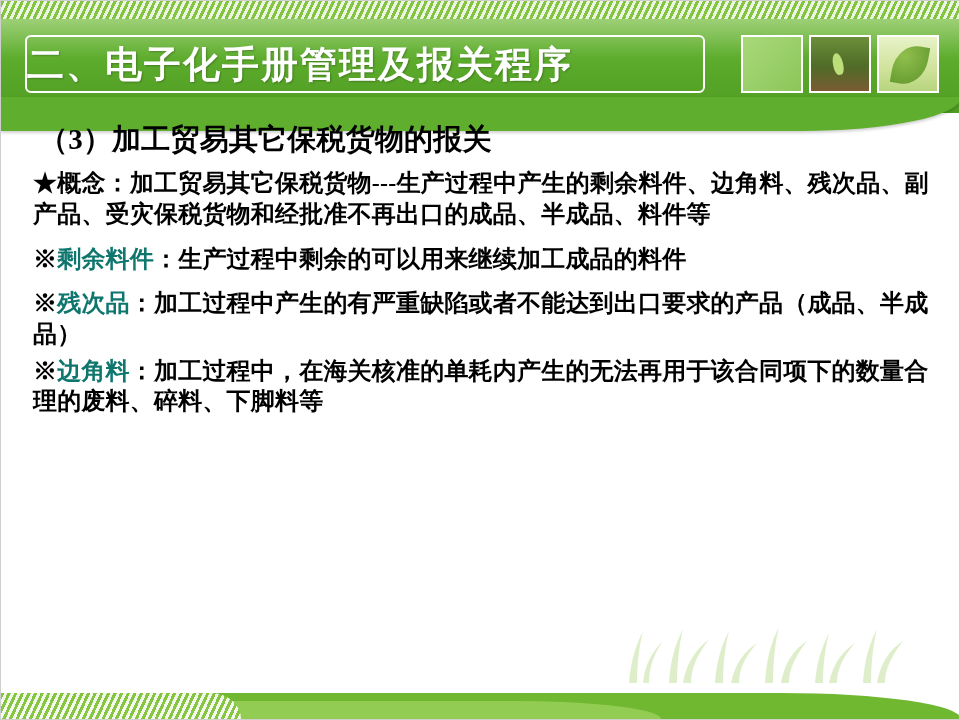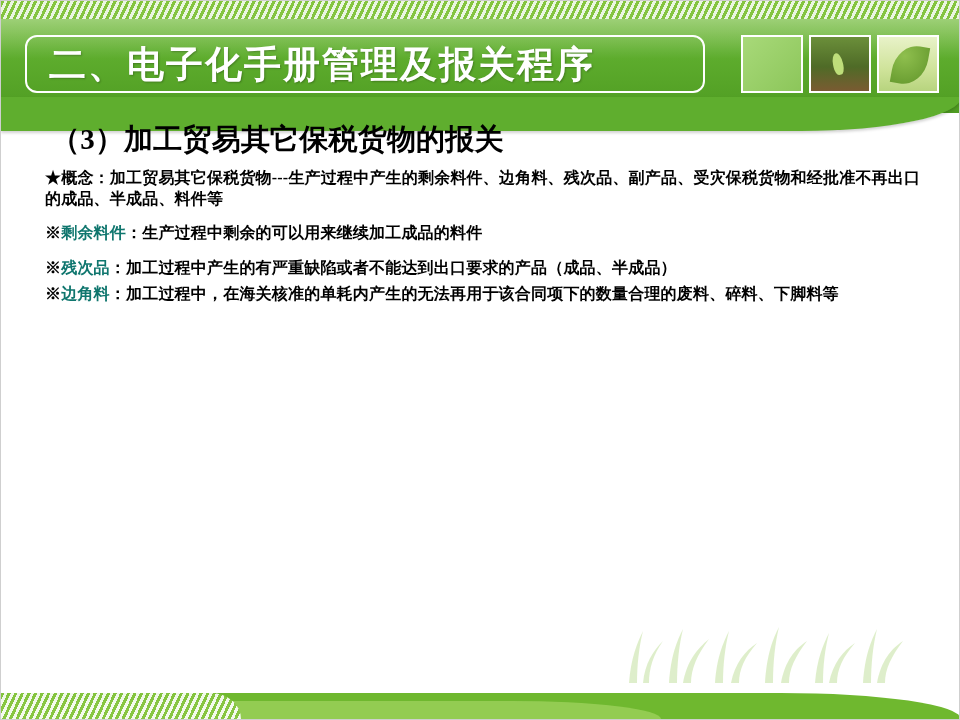--- a/index.html
+++ b/index.html
@@ -75,25 +75,25 @@
     opacity: 0.55;
   }
 
   .title-box {
     position: absolute;
     left: 24px;
     top: 34px;
     width: 680px;
     height: 58px;
     border: 2px solid #ffffff;
-    border-radius: 12px;
+    border-radius: 6px;
     box-sizing: border-box;
     display: flex;
     align-items: center;
-    padding-left: 22px;
+    padding-left: 0;
   }
   .title-text {
     color: #ffffff;
     font-size: 37px;
     font-weight: bold;
     letter-spacing: 2px;
     line-height: 1;
     white-space: nowrap;
     text-shadow: 1px 1px 2px rgba(0,0,0,0.25);
   }
@@ -143,30 +143,30 @@
     top: 120px;
     width: 960px;
     padding: 0 26px 0 30px;
     box-sizing: border-box;
   }
   .line {
     color: #000000;
     font-family: "Liberation Serif", serif;
     font-weight: bold;
     line-height: 1.28;
-    margin: 0 0 6px 12px;
+    margin: 0 0 6px 0;
     letter-spacing: 0.2px;
   }
   .heading {
     font-size: 29px;
     padding-left: 8px;
     margin-bottom: 10px;
   }
   .para {
-    font-size: 16px;
+    font-size: 24px;
     text-indent: 0;
     padding-left: 2px;
   }
   .red {
     color: #0f766e;
   }
   .gap { margin-bottom: 14px; }
 
   
   .bottom-grass {

